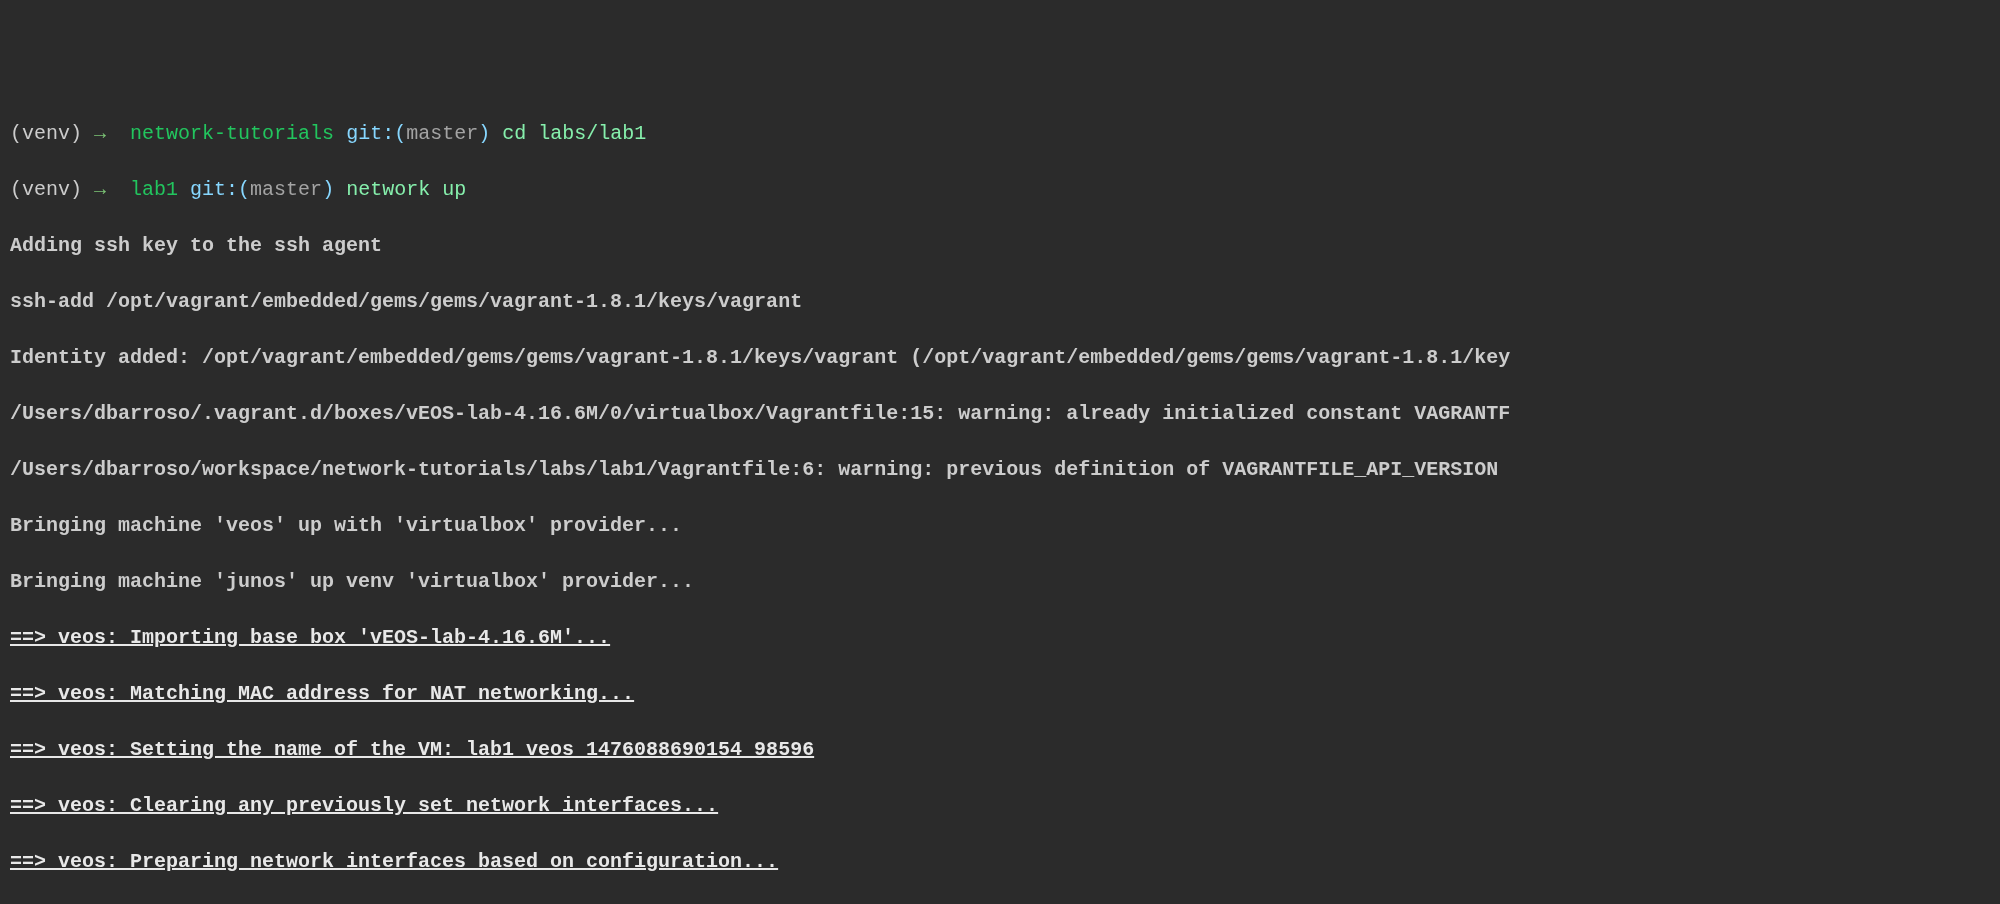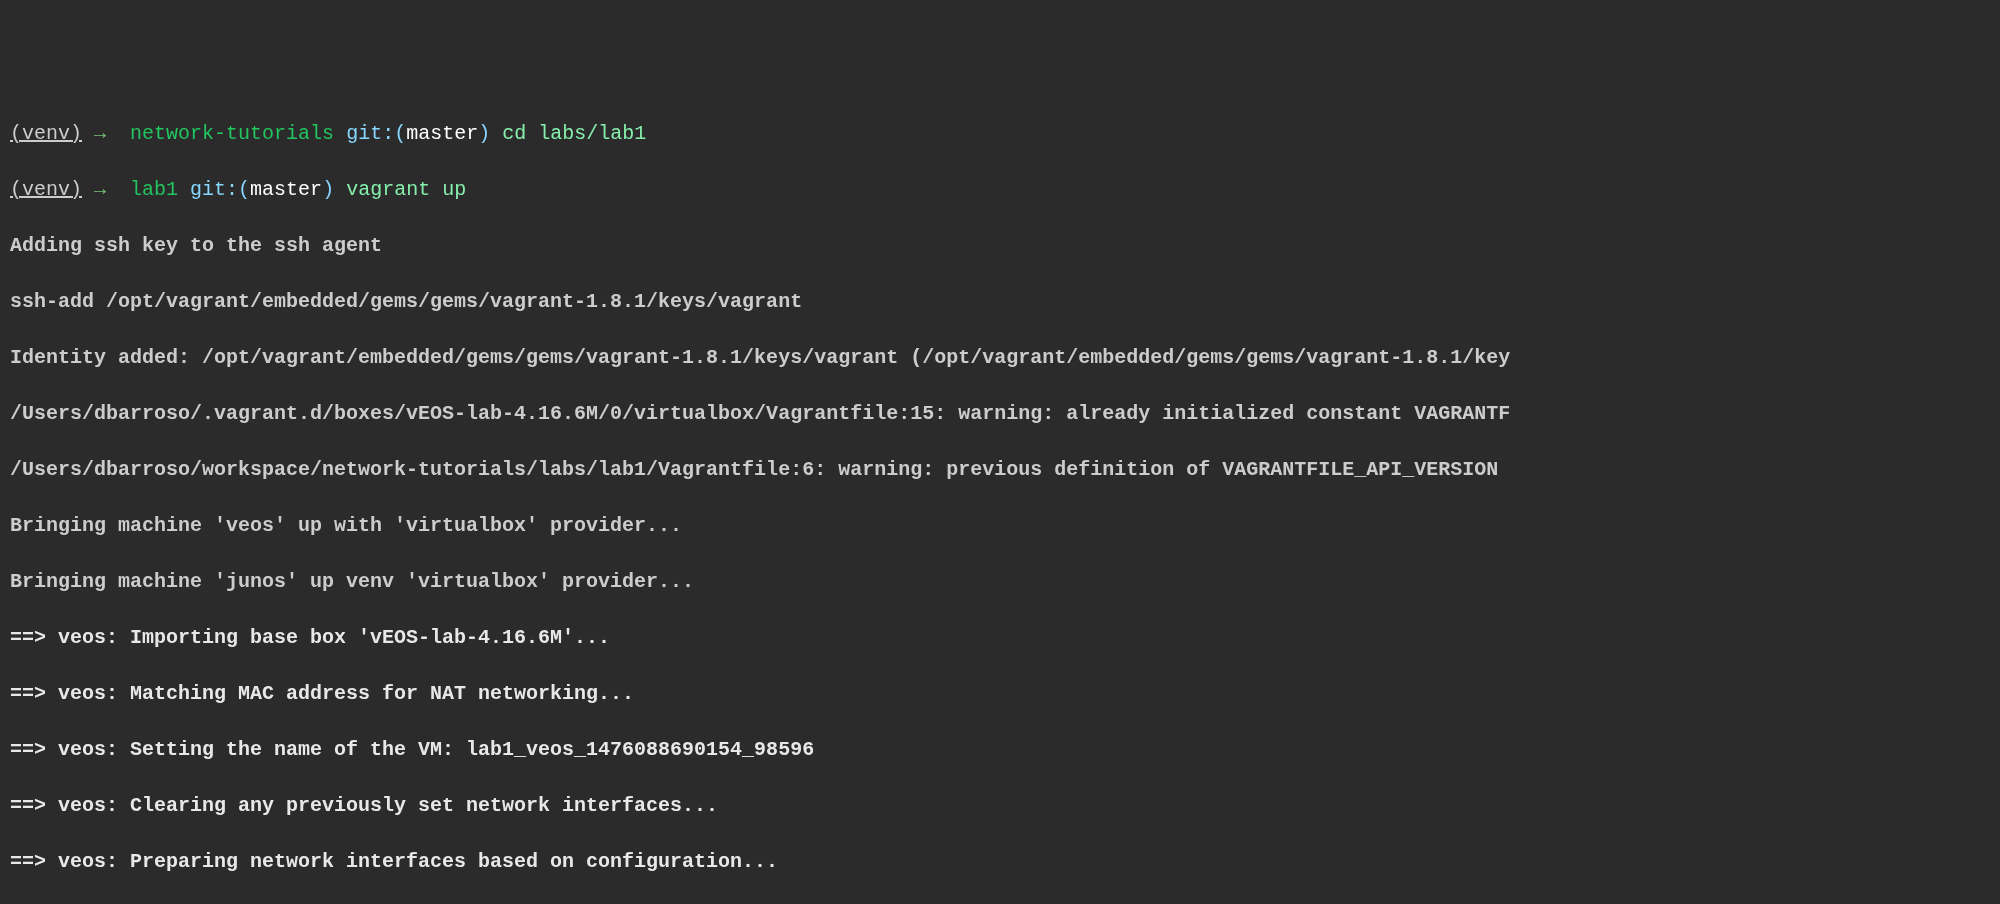--- a/index.html
+++ b/index.html
@@ -9,36 +9,36 @@
       font-family: 'Menlo', 'Monaco', 'Consolas', 'Courier New', monospace;
       font-size: 20px;
       line-height: 1.4;
       padding: 8px 10px;
       white-space: pre;
       overflow: hidden;
       width: 2000px;
       height: 904px;
     }
     .line { white-space: pre; }
-    .venv { color: #cccccc; text-decoration: underline; }
+    .venv { color: #cccccc; }
     .arrow { color: #7cc576; }
     .dir { color: #22c55e; }
     .git { color: #87d7ff; margin-top: 8px; }
-    .branch { color: #ffffff; }
+    .branch { color: #a3a3a3; }
     .cmd { color: #86efac; }
-    .bold { font-weight: bold; color: #e8e8e8; }
+    .bold { font-weight: bold; color: #e8e8e8; text-decoration: underline; }
     .plain { color: #cccccc; font-weight: bold; }
   </style>
 </head>
 <body>
 
 
 
 <div class="line"><span class="venv">(venv)</span> <span class="arrow">→</span>  <span class="dir">network-tutorials</span> <span class="git">git:(</span><span class="branch">master</span><span class="git">)</span> <span class="cmd">cd labs/lab1</span></div>
-<div class="line"><span class="venv">(venv)</span> <span class="arrow">→</span>  <span class="dir">lab1</span> <span class="git">git:(</span><span class="branch">master</span><span class="git">)</span> <span class="cmd">vagrant up</span></div>
+<div class="line"><span class="venv">(venv)</span> <span class="arrow">→</span>  <span class="dir">lab1</span> <span class="git">git:(</span><span class="branch">master</span><span class="git">)</span> <span class="cmd">network up</span></div>
 <div class="line plain">Adding ssh key to the ssh agent</div>
 <div class="line plain">ssh-add /opt/vagrant/embedded/gems/gems/vagrant-1.8.1/keys/vagrant</div>
 <div class="line plain">Identity added: /opt/vagrant/embedded/gems/gems/vagrant-1.8.1/keys/vagrant (/opt/vagrant/embedded/gems/gems/vagrant-1.8.1/key</div>
 <div class="line plain">/Users/dbarroso/.vagrant.d/boxes/vEOS-lab-4.16.6M/0/virtualbox/Vagrantfile:15: warning: already initialized constant VAGRANTF</div>
 <div class="line plain">/Users/dbarroso/workspace/network-tutorials/labs/lab1/Vagrantfile:6: warning: previous definition of VAGRANTFILE_API_VERSION </div>
 <div class="line plain">Bringing machine 'veos' up with 'virtualbox' provider...</div>
 <div class="line plain">Bringing machine 'junos' up venv 'virtualbox' provider...</div>
 <div class="line bold">==&gt; veos: Importing base box 'vEOS-lab-4.16.6M'...</div>
 <div class="line bold">==&gt; veos: Matching MAC address for NAT networking...</div>
 <div class="line bold">==&gt; veos: Setting the name of the VM: lab1_veos_1476088690154_98596</div>

